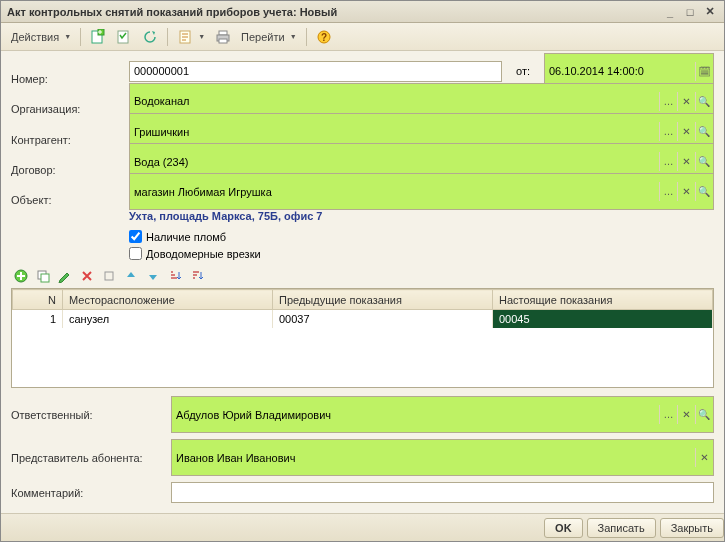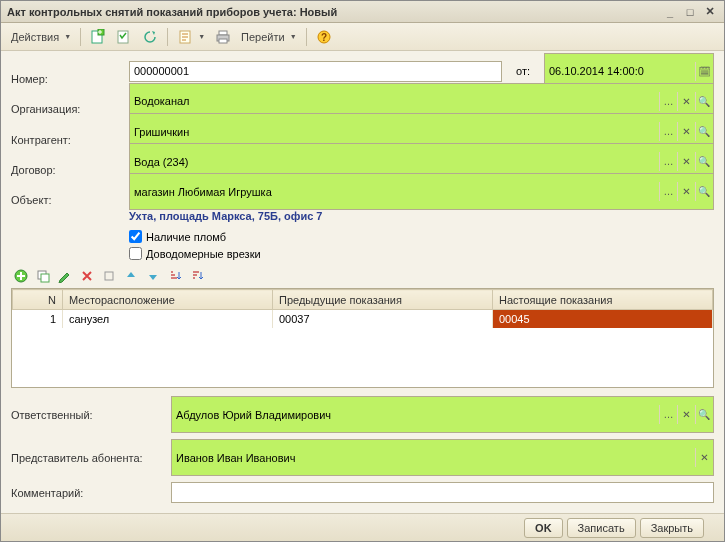--- a/index.html
+++ b/index.html
@@ -25,25 +25,25 @@
 .addr-text { color: #2a3d8f; font-weight: bold; margin-left: 118px; margin-bottom: 8px; }
 .check-row { margin-left: 118px; display: flex; align-items: center; margin-bottom: 4px; gap: 4px; }
 .check-row input { width: 13px; height: 13px; }
 .grid-toolbar { display: flex; align-items: center; gap: 6px; padding: 4px 2px; }
 .gt-btn { width: 16px; height: 16px; display: flex; align-items: center; justify-content: center; cursor: pointer; }
 .grid-wrap { border: 1px solid #b3ab8f; background: #fff; flex: 1; margin-bottom: 8px; min-height: 100px; }
 .grid { width: 100%; border-collapse: collapse; }
 .grid th { background: linear-gradient(to bottom, #f6f0dd, #ece3ca); border: 1px solid #d0c7ac; text-align: left; font-weight: normal; padding: 3px 6px; color: #333; height: 20px; }
 .grid td { border-right: 1px solid #e8e2cf; padding: 2px 6px; height: 18px; }
 .grid .num-col { width: 50px; text-align: right; }
-.cell-selected { background: #c2410c; color: #fff; }
+.cell-selected { background: #14532d; color: #fff; }
 .btm-row { display: flex; align-items: center; margin-bottom: 6px; }
 .btm-label { width: 160px; color: #333; }
 .author-text { color: #888; padding: 2px 4px; }
-.footer { background: linear-gradient(to bottom, #f0ebdb, #e6dfc9); height: 28px; border-top: 1px solid #cfc8b3; display: flex; align-items: center; justify-content: flex-end; padding: 0 20px; gap: 4px; }
+.footer { background: linear-gradient(to bottom, #f0ebdb, #e6dfc9); height: 28px; border-top: 1px solid #cfc8b3; display: flex; align-items: center; justify-content: flex-end; padding: 0 0; gap: 4px; }
 .footer-btn { height: 20px; padding: 0 10px; border: 1px solid #b6ae92; background: linear-gradient(to bottom, #fcf9ee, #ece5cf); border-radius: 3px; cursor: pointer; font-family: inherit; font-size: 11px; color: #333; display: flex; align-items: center; }
 .footer-btn.primary { font-weight: bold; }
 .ic { width: 16px; height: 16px; display: flex; align-items: center; justify-content: center; }
 svg { display: block; }
 </style>
 </head>
 <body>
 
 <div class="window">
   <div class="titlebar">

